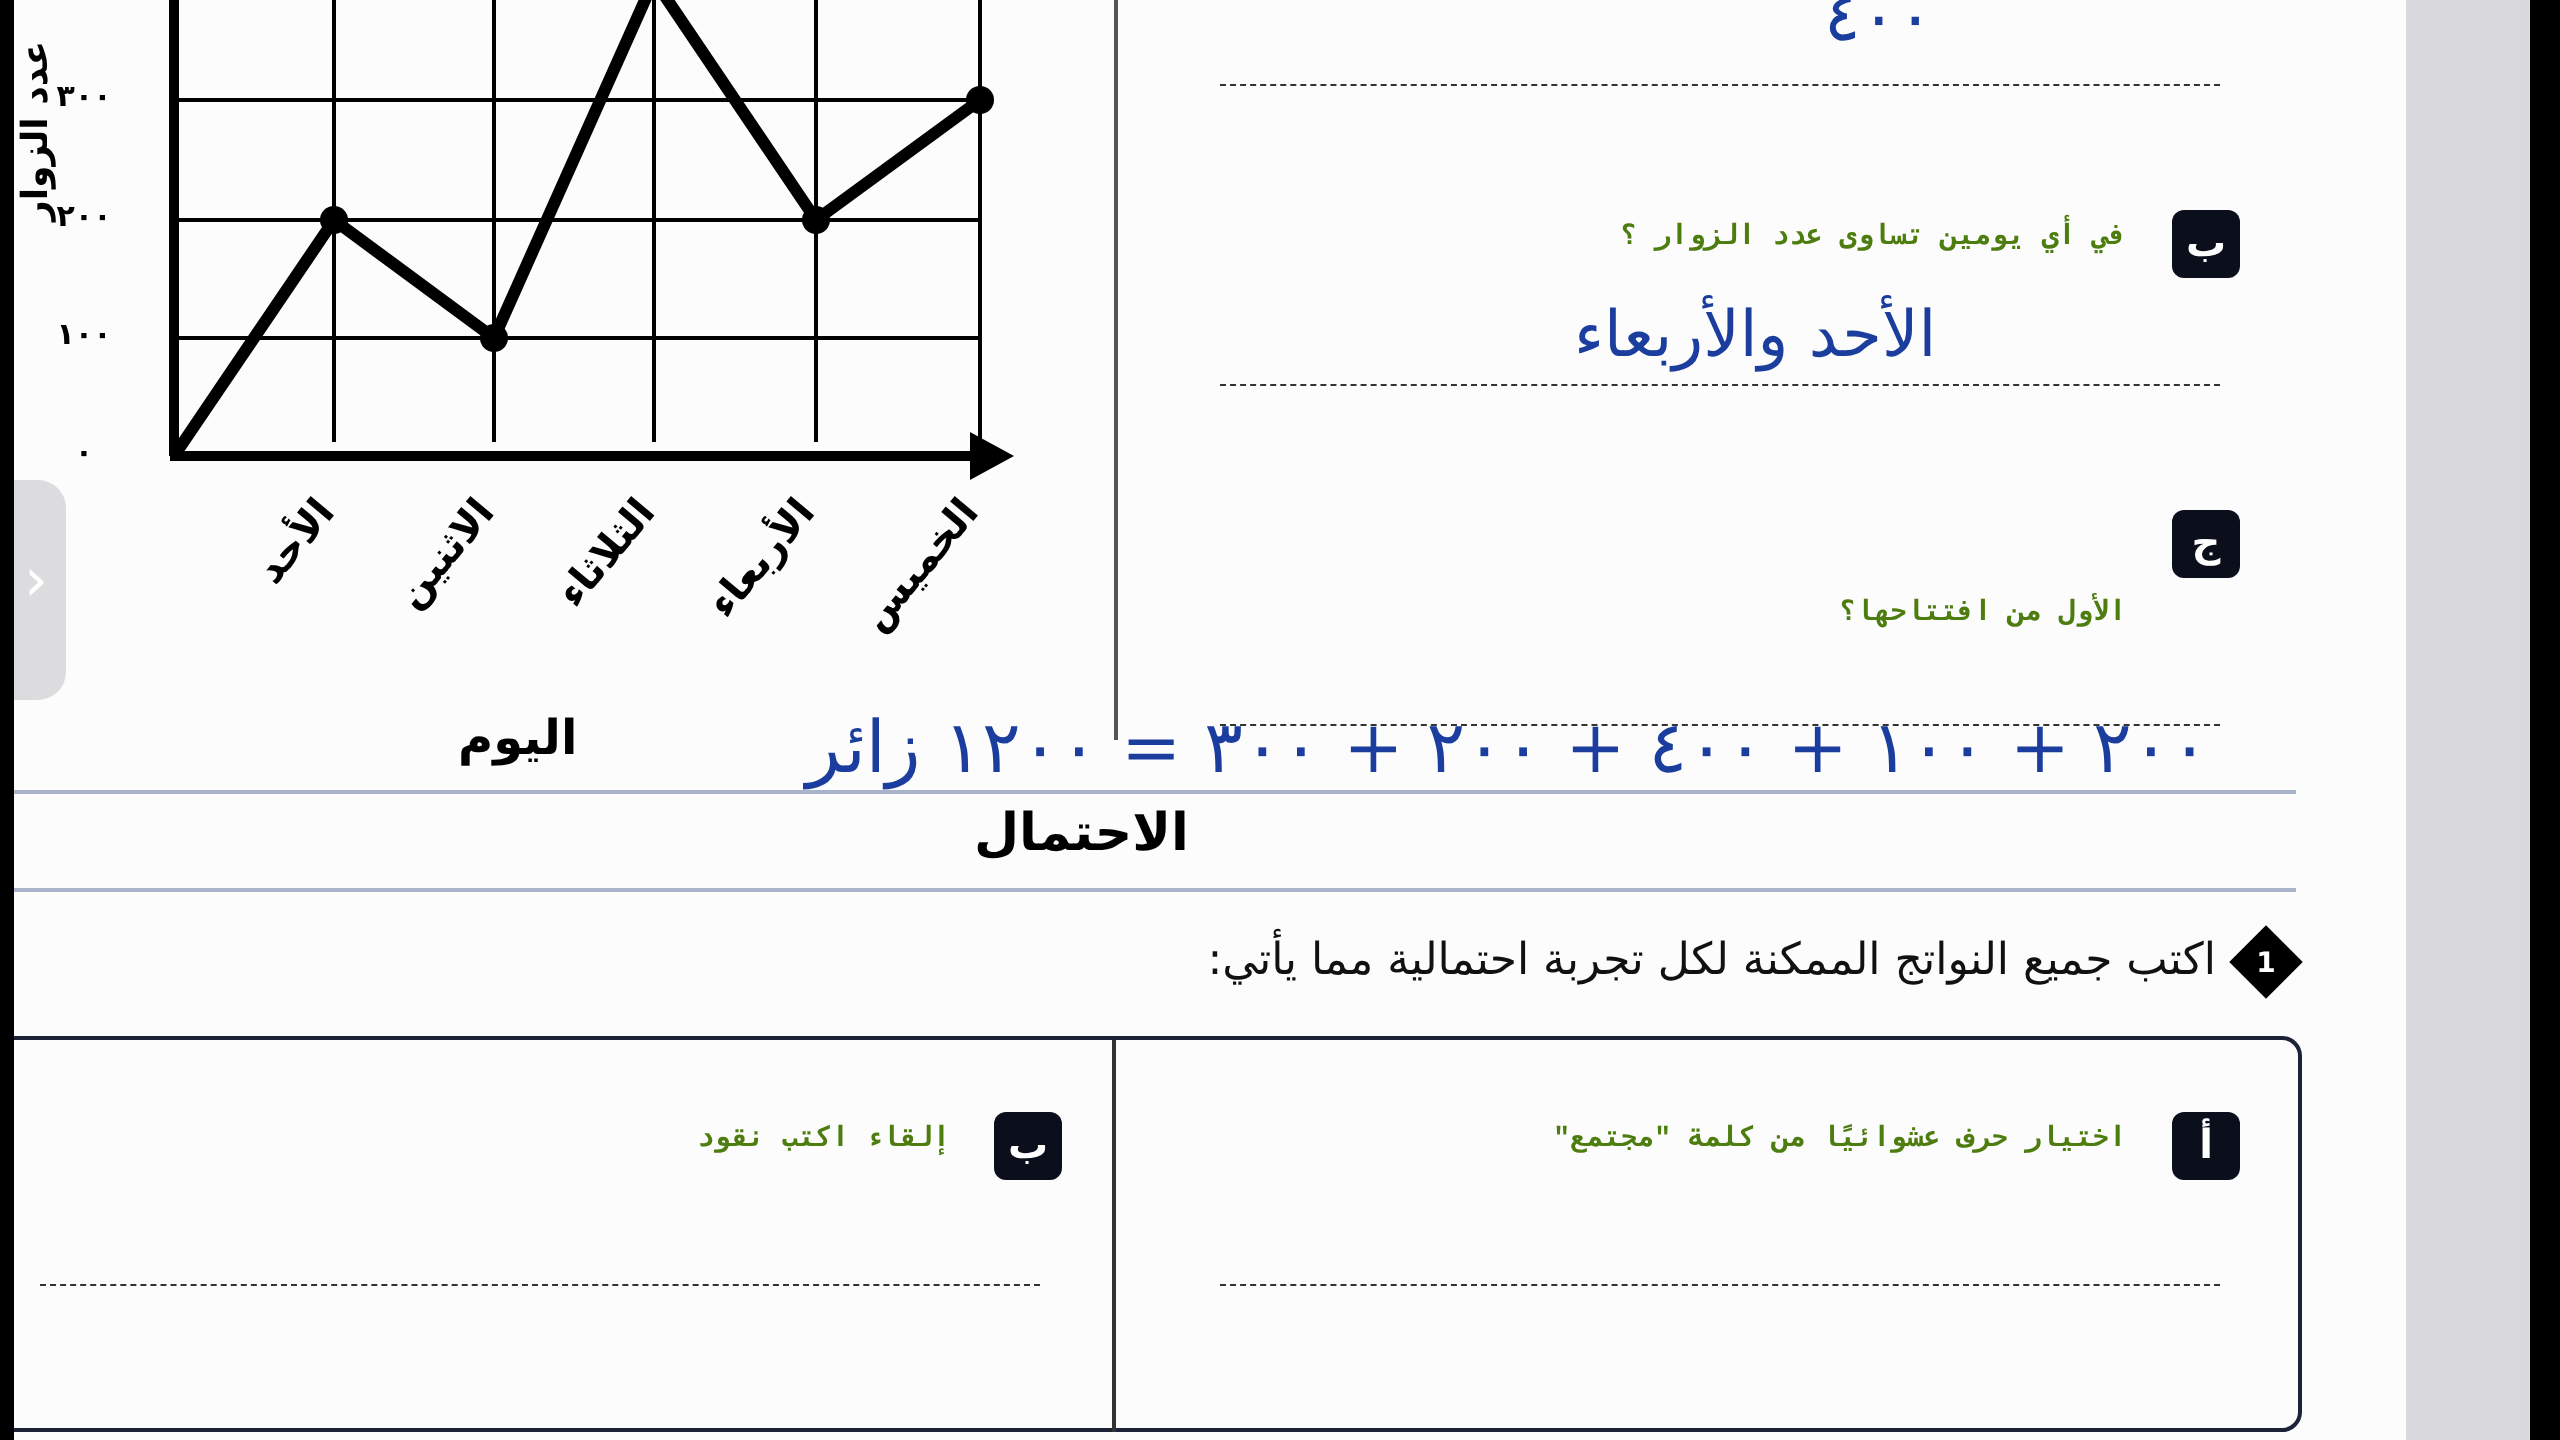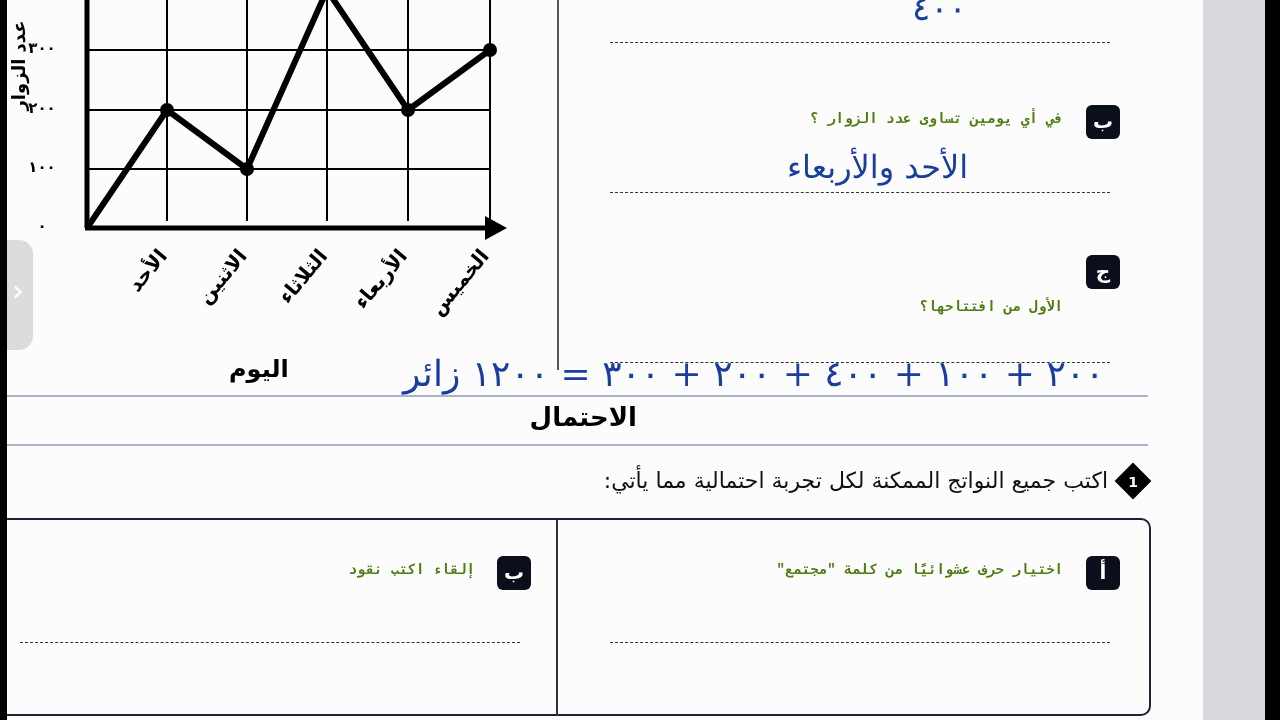--- a/index.html
+++ b/index.html
@@ -18,21 +18,21 @@
   .axis-title { position:absolute; left:222px; top:355px; font-weight:bold; font-size:24px; color:#000000; direction:rtl; }
 
   .vdivider { position:absolute; left:550px; top:0; width:2px; height:370px; background:#555; }
   .dash { position:absolute; height:0; border-top:1.5px dashed #333; }
   .hw { position:absolute; color:#1a3d9e; font-family:"DejaVu Serif", serif; direction:rtl; white-space:nowrap; }
 
   .q { position:absolute; direction:rtl; font-weight:bold; font-size:14px; color:#4d7c0f; white-space:nowrap;font-family:Liberation Mono, monospace; }
   .badge { position:absolute; width:34px; height:34px; background:#0b0f1c; color:#fff; border-radius:6px; font-weight:bold; font-size:20px; text-align:center; line-height:33px; }
 
   .hrule { position:absolute; left:0; height:2px; background:#a9b3c9; }
-  .section-title { position:absolute; left:480px; top:402px; width:150px; text-align:right; font-weight:bold; font-size:26px; color:#000; direction:rtl; }
+  .section-title { position:absolute; left:480px; top:402px; width:150px; text-align:left; font-weight:bold; font-size:26px; color:#000; direction:rtl; }
   .diamond { position:absolute; left:1113px; top:468px; width:26px; height:26px; background:#000; transform:rotate(45deg); }
   .diamond-num { position:absolute; left:1113px; top:469px; width:26px; height:26px; color:#fff; font-size:14px; font-weight:bold; text-align:center; line-height:26px; }
   .instruction { position:absolute; right:95px; top:468px; direction:rtl; font-size:22px; color:#111; white-space:nowrap; }
 
   .box { position:absolute; left:-10px; top:518px; width:1150px; height:194px; border:2px solid #1c2238; border-radius:10px; }
   .box-divider { position:absolute; left:549px; top:520px; width:2px; height:196px; background:#333; }
 </style>
 </head>
 <body>
 

